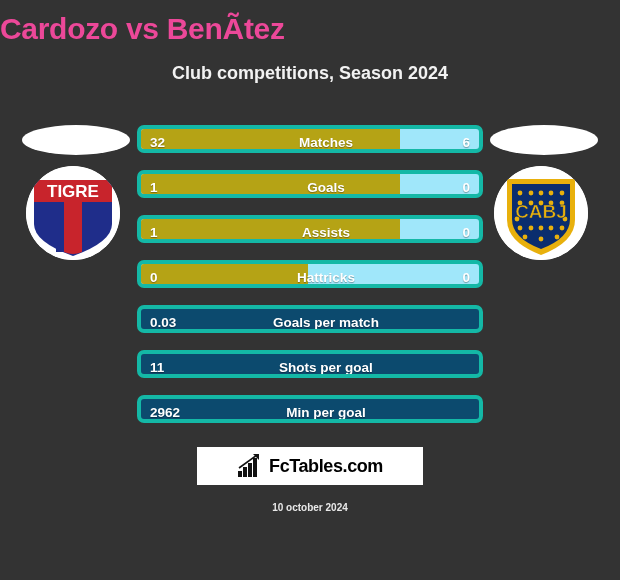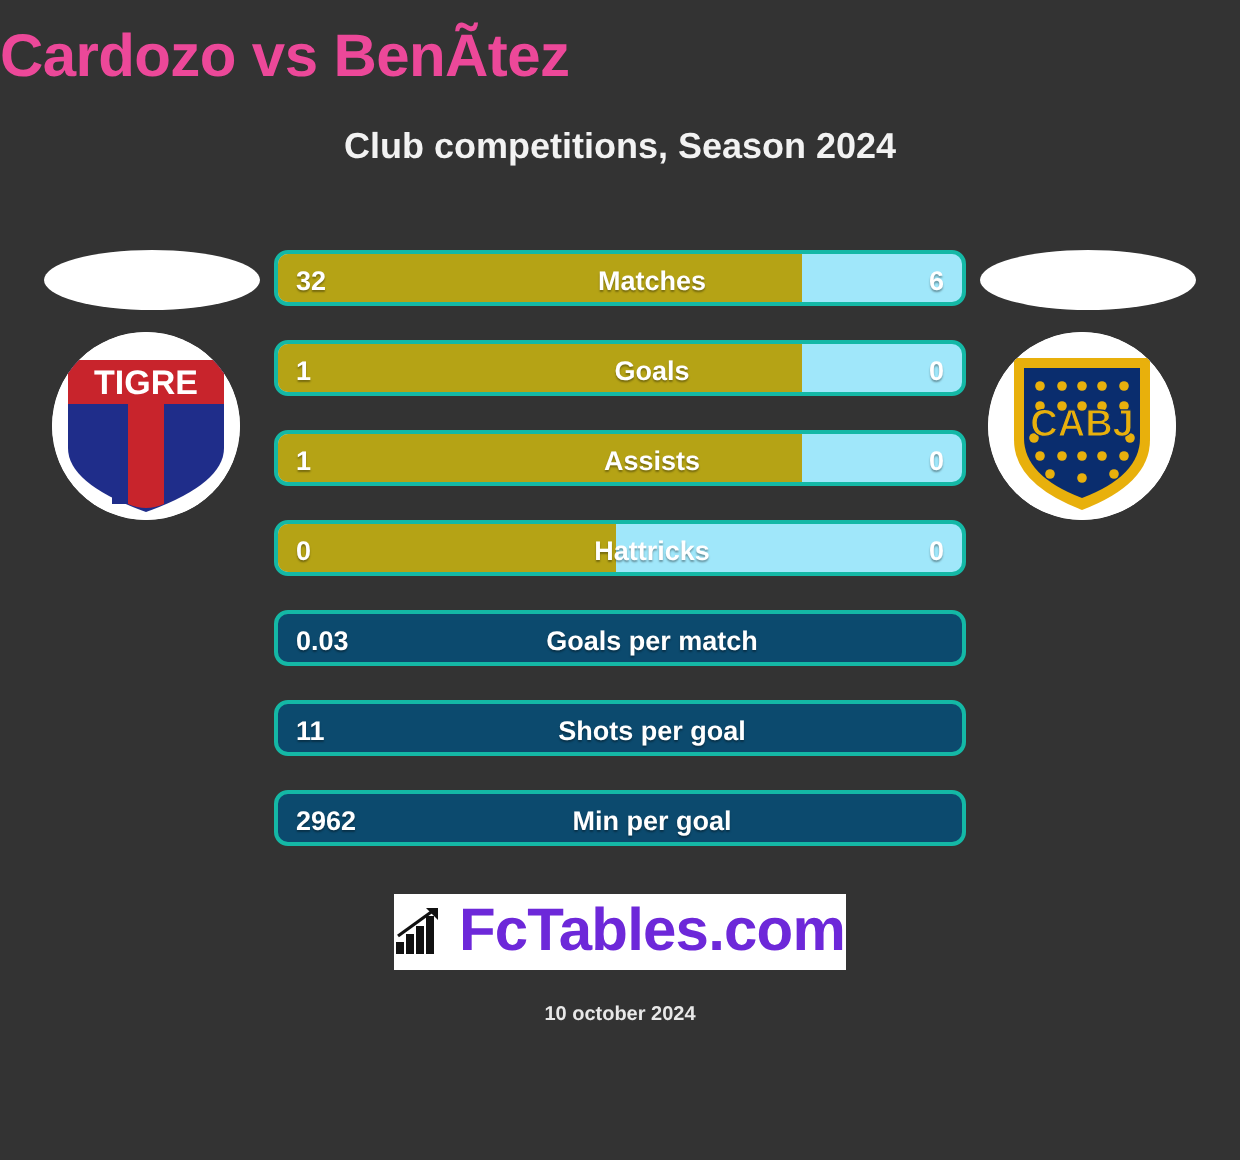--- a/index.html
+++ b/index.html
@@ -73,21 +73,21 @@
     top: 125px;
     width: 346px;
   }
   .bar-row {
     position: relative;
     height: 28px;
     margin-bottom: 17px;
     border-radius: 7px;
     overflow: hidden;
     background: #A0E7FA;
-    border: 2px solid #14b8a6;
+    border: 4px solid #14b8a6;
     box-sizing: border-box;
   }
   .bar-row.solo {
     background: #0c4a6e;
   }
   .bar-fill {
     position: absolute;
     left: 0;
     top: 0;
     bottom: 0;
@@ -137,23 +137,23 @@
     top: 447px;
     width: 226px;
     height: 38px;
     background: #ffffff;
     display: flex;
     align-items: center;
     justify-content: center;
     gap: 6px;
   }
   .watermark-text {
-    font-size: 30px;
-    font-weight: bold;
-    color: #6d28d9;
+    font-size: 18px;
+    font-weight: bold;
+    color: #000000;
     letter-spacing: -0.4px;
   }
   .footer-date {
     position: absolute;
     top: 502px;
     left: 0;
     width: 620px;
     text-align: center;
     font-size: 10px;
     font-weight: bold;

